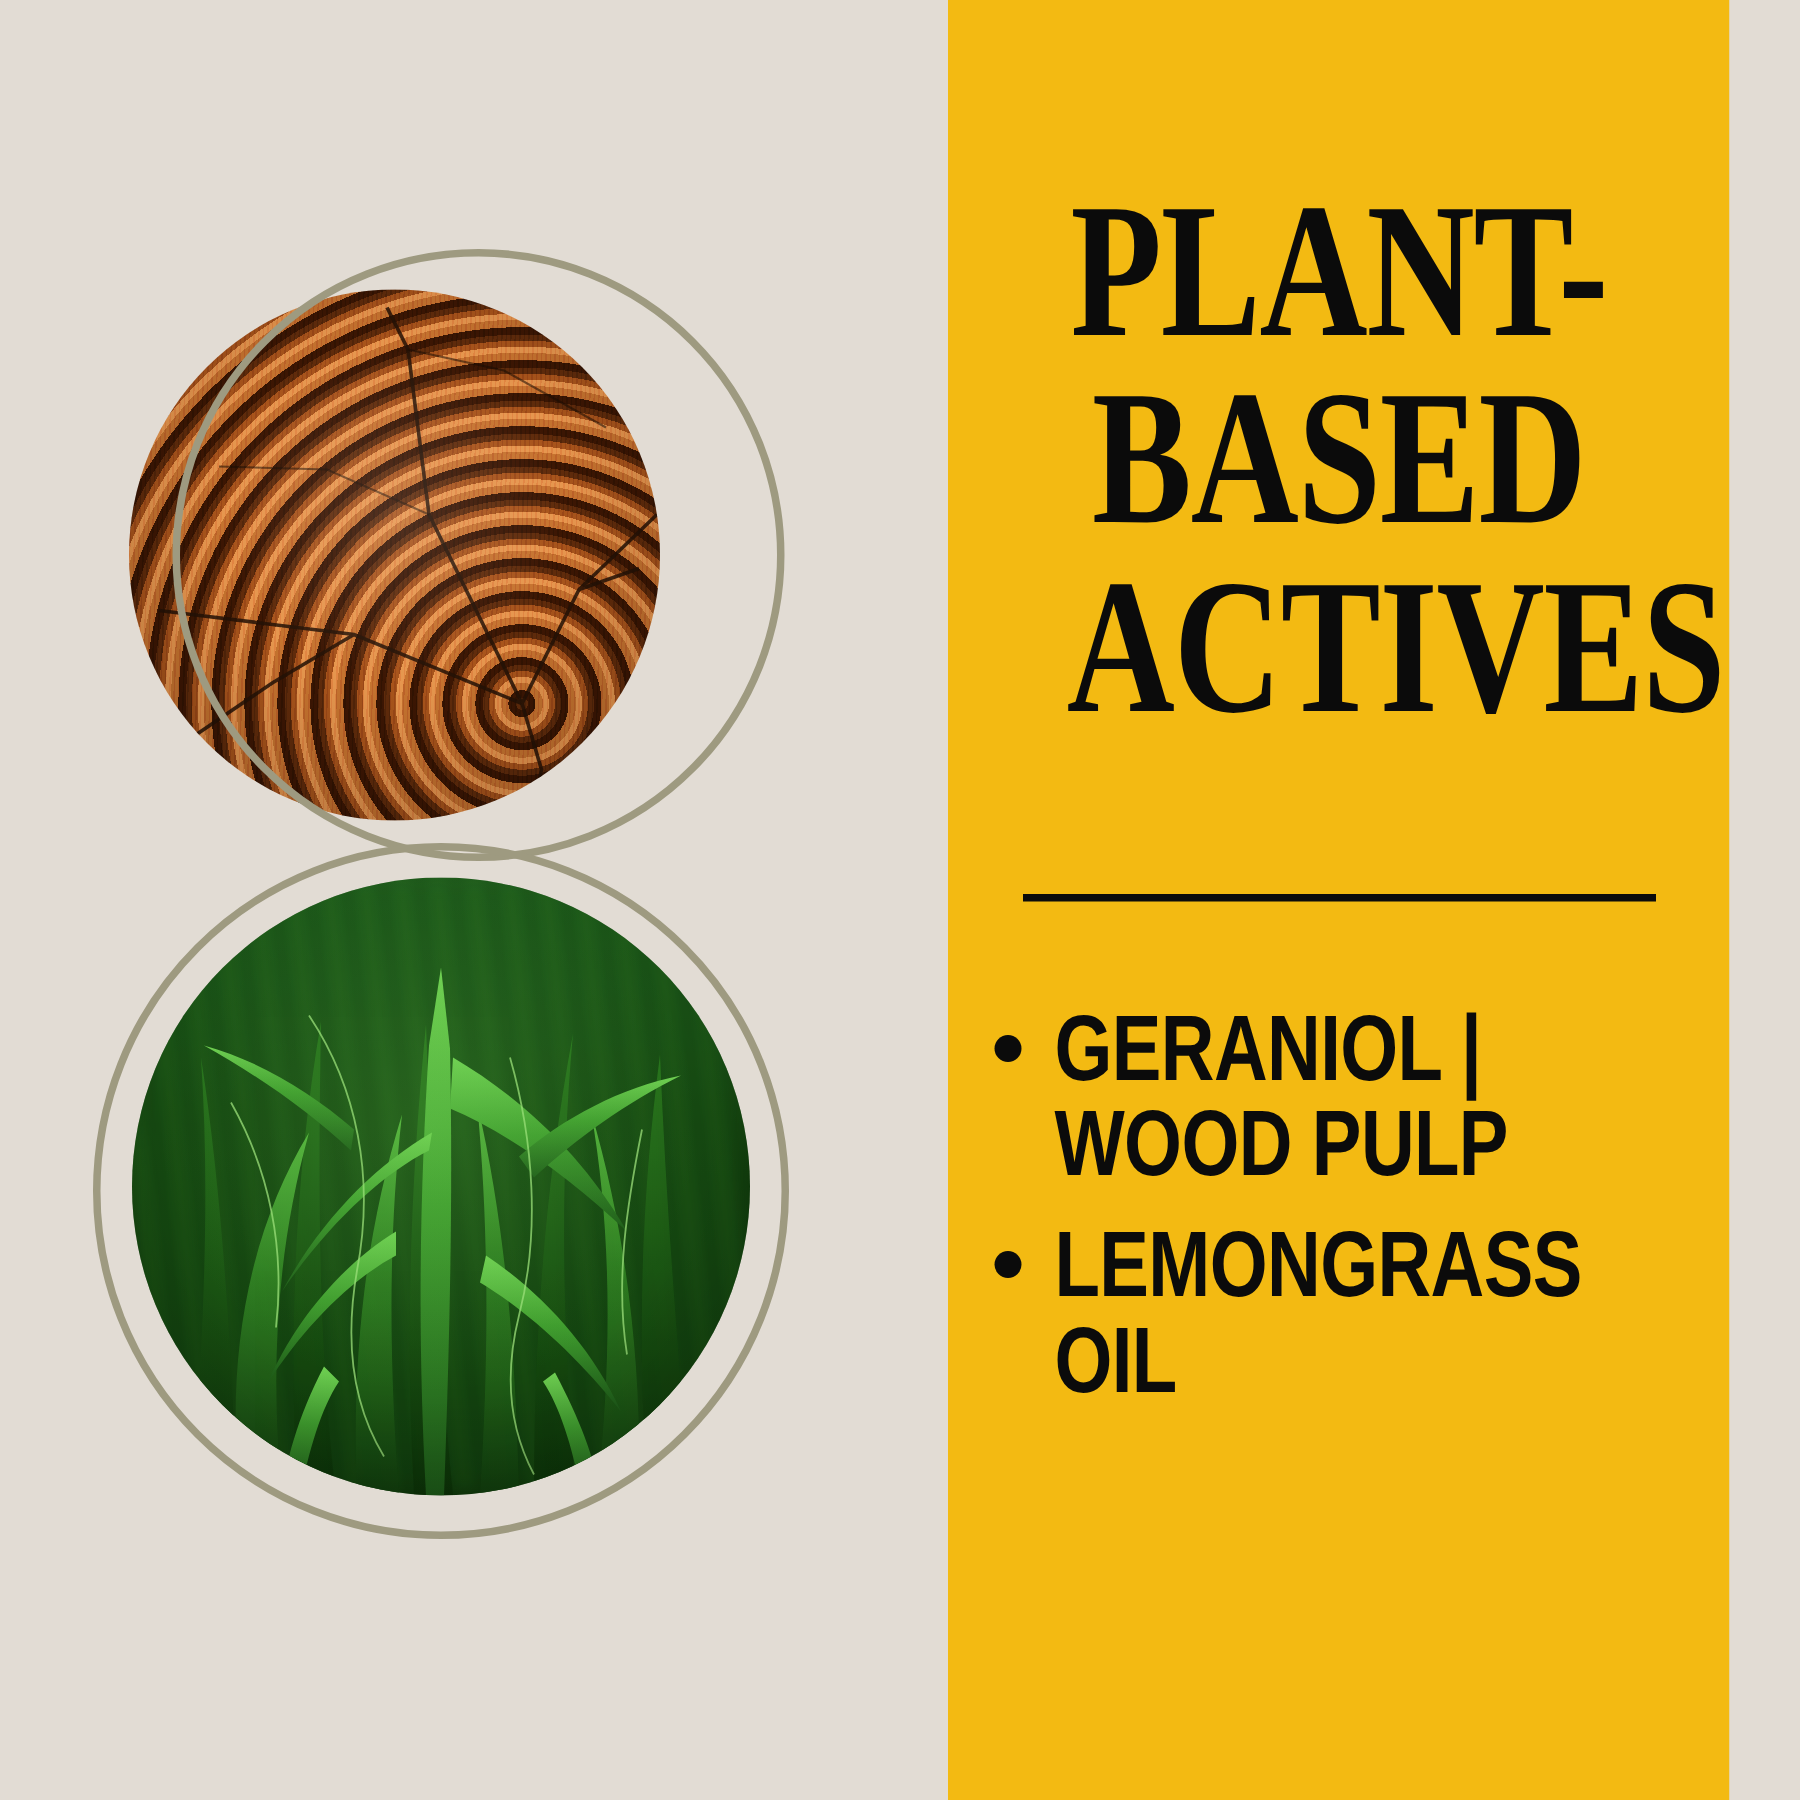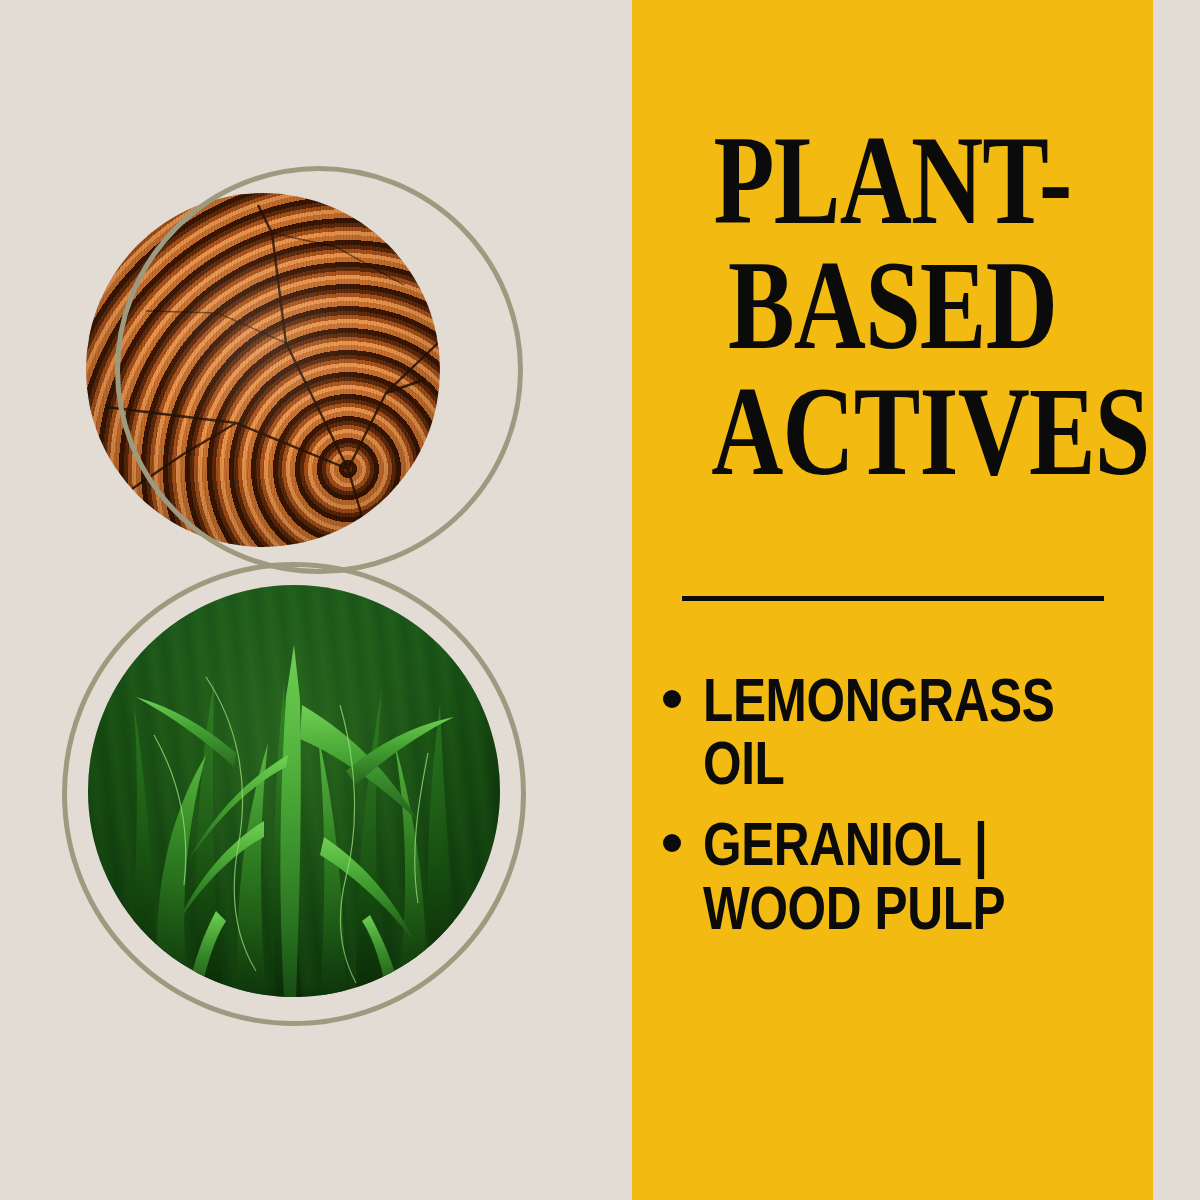--- a/index.html
+++ b/index.html
@@ -329,23 +329,23 @@
       <span class="title-line">PLANT-</span>
       <span class="title-line">BASED</span>
       <span class="title-line">ACTIVES</span>
     </div>
 
     <div class="divider"></div>
 
     <div class="bullets">
       <div class="bullet-item">
         <span class="bullet-dot"></span>
-        <span class="bullet-text">LEMONGRASS OIL</span>
+        <span class="bullet-text">GERANIOL | WOOD PULP</span>
       </div>
       <div class="bullet-item">
         <span class="bullet-dot"></span>
-        <span class="bullet-text">GERANIOL | WOOD PULP</span>
+        <span class="bullet-text">LEMONGRASS OIL</span>
       </div>
     </div>
 
   </div>
 
 </div>
 
 </body></html>

